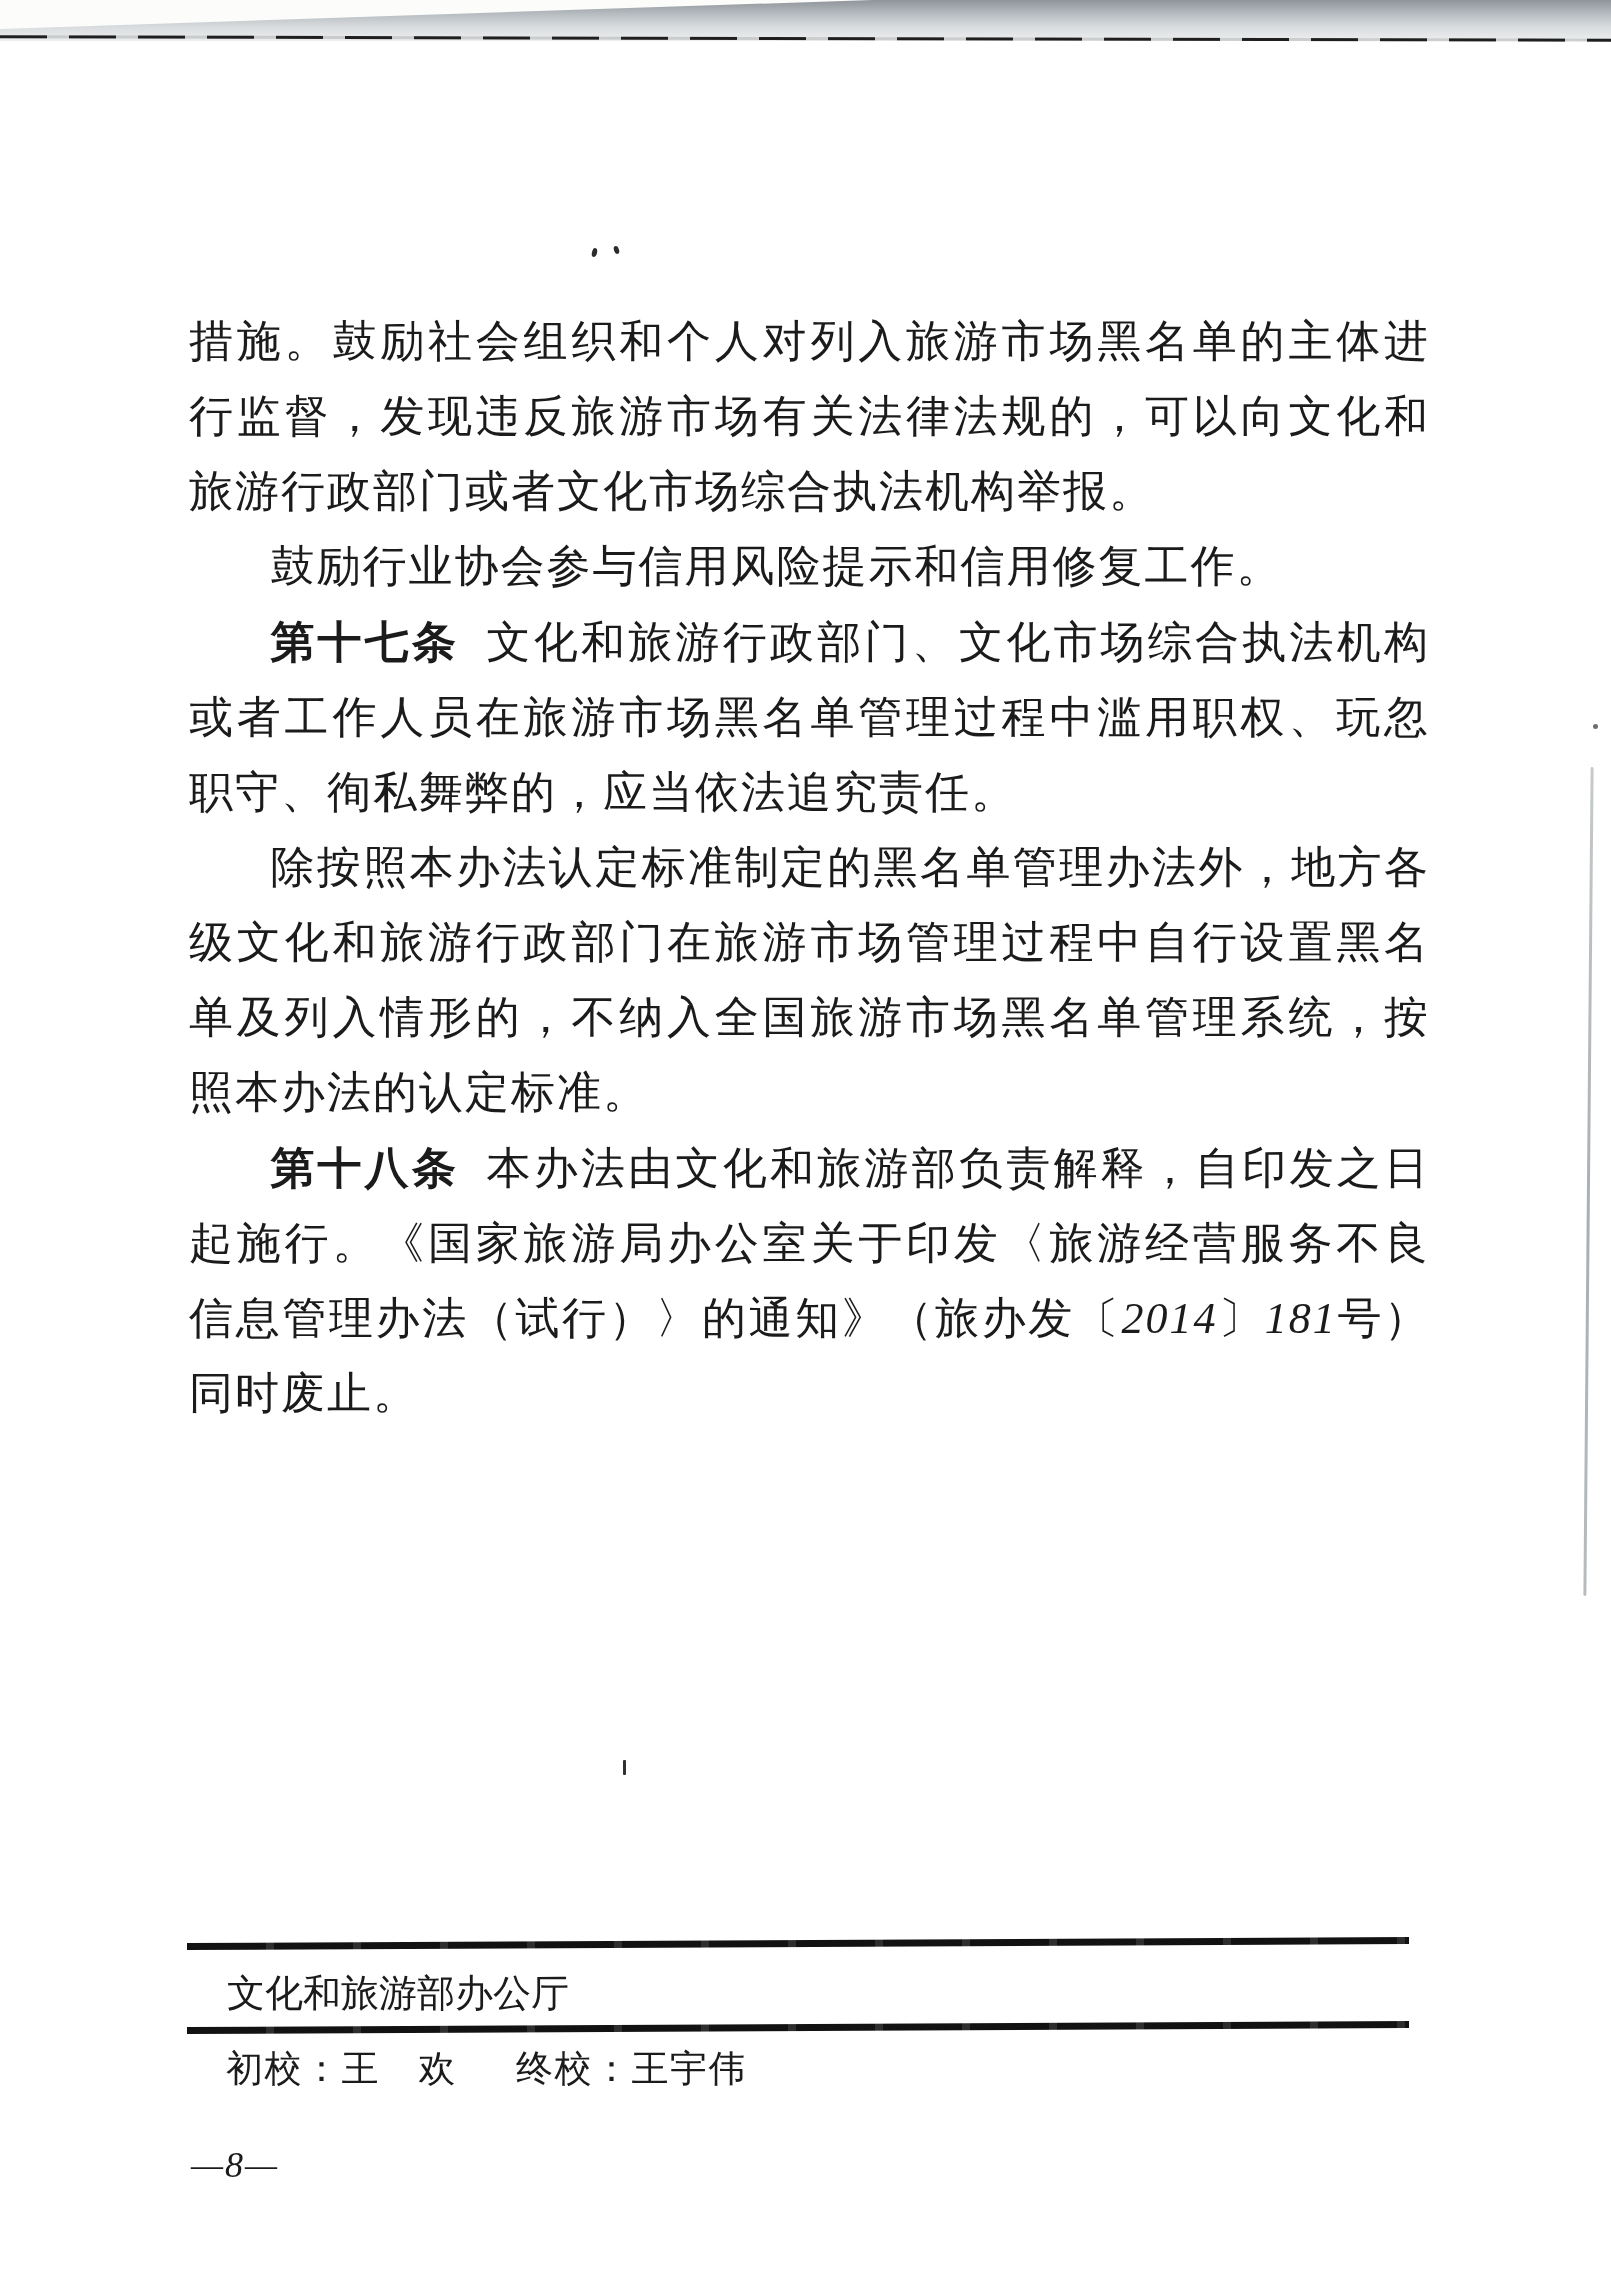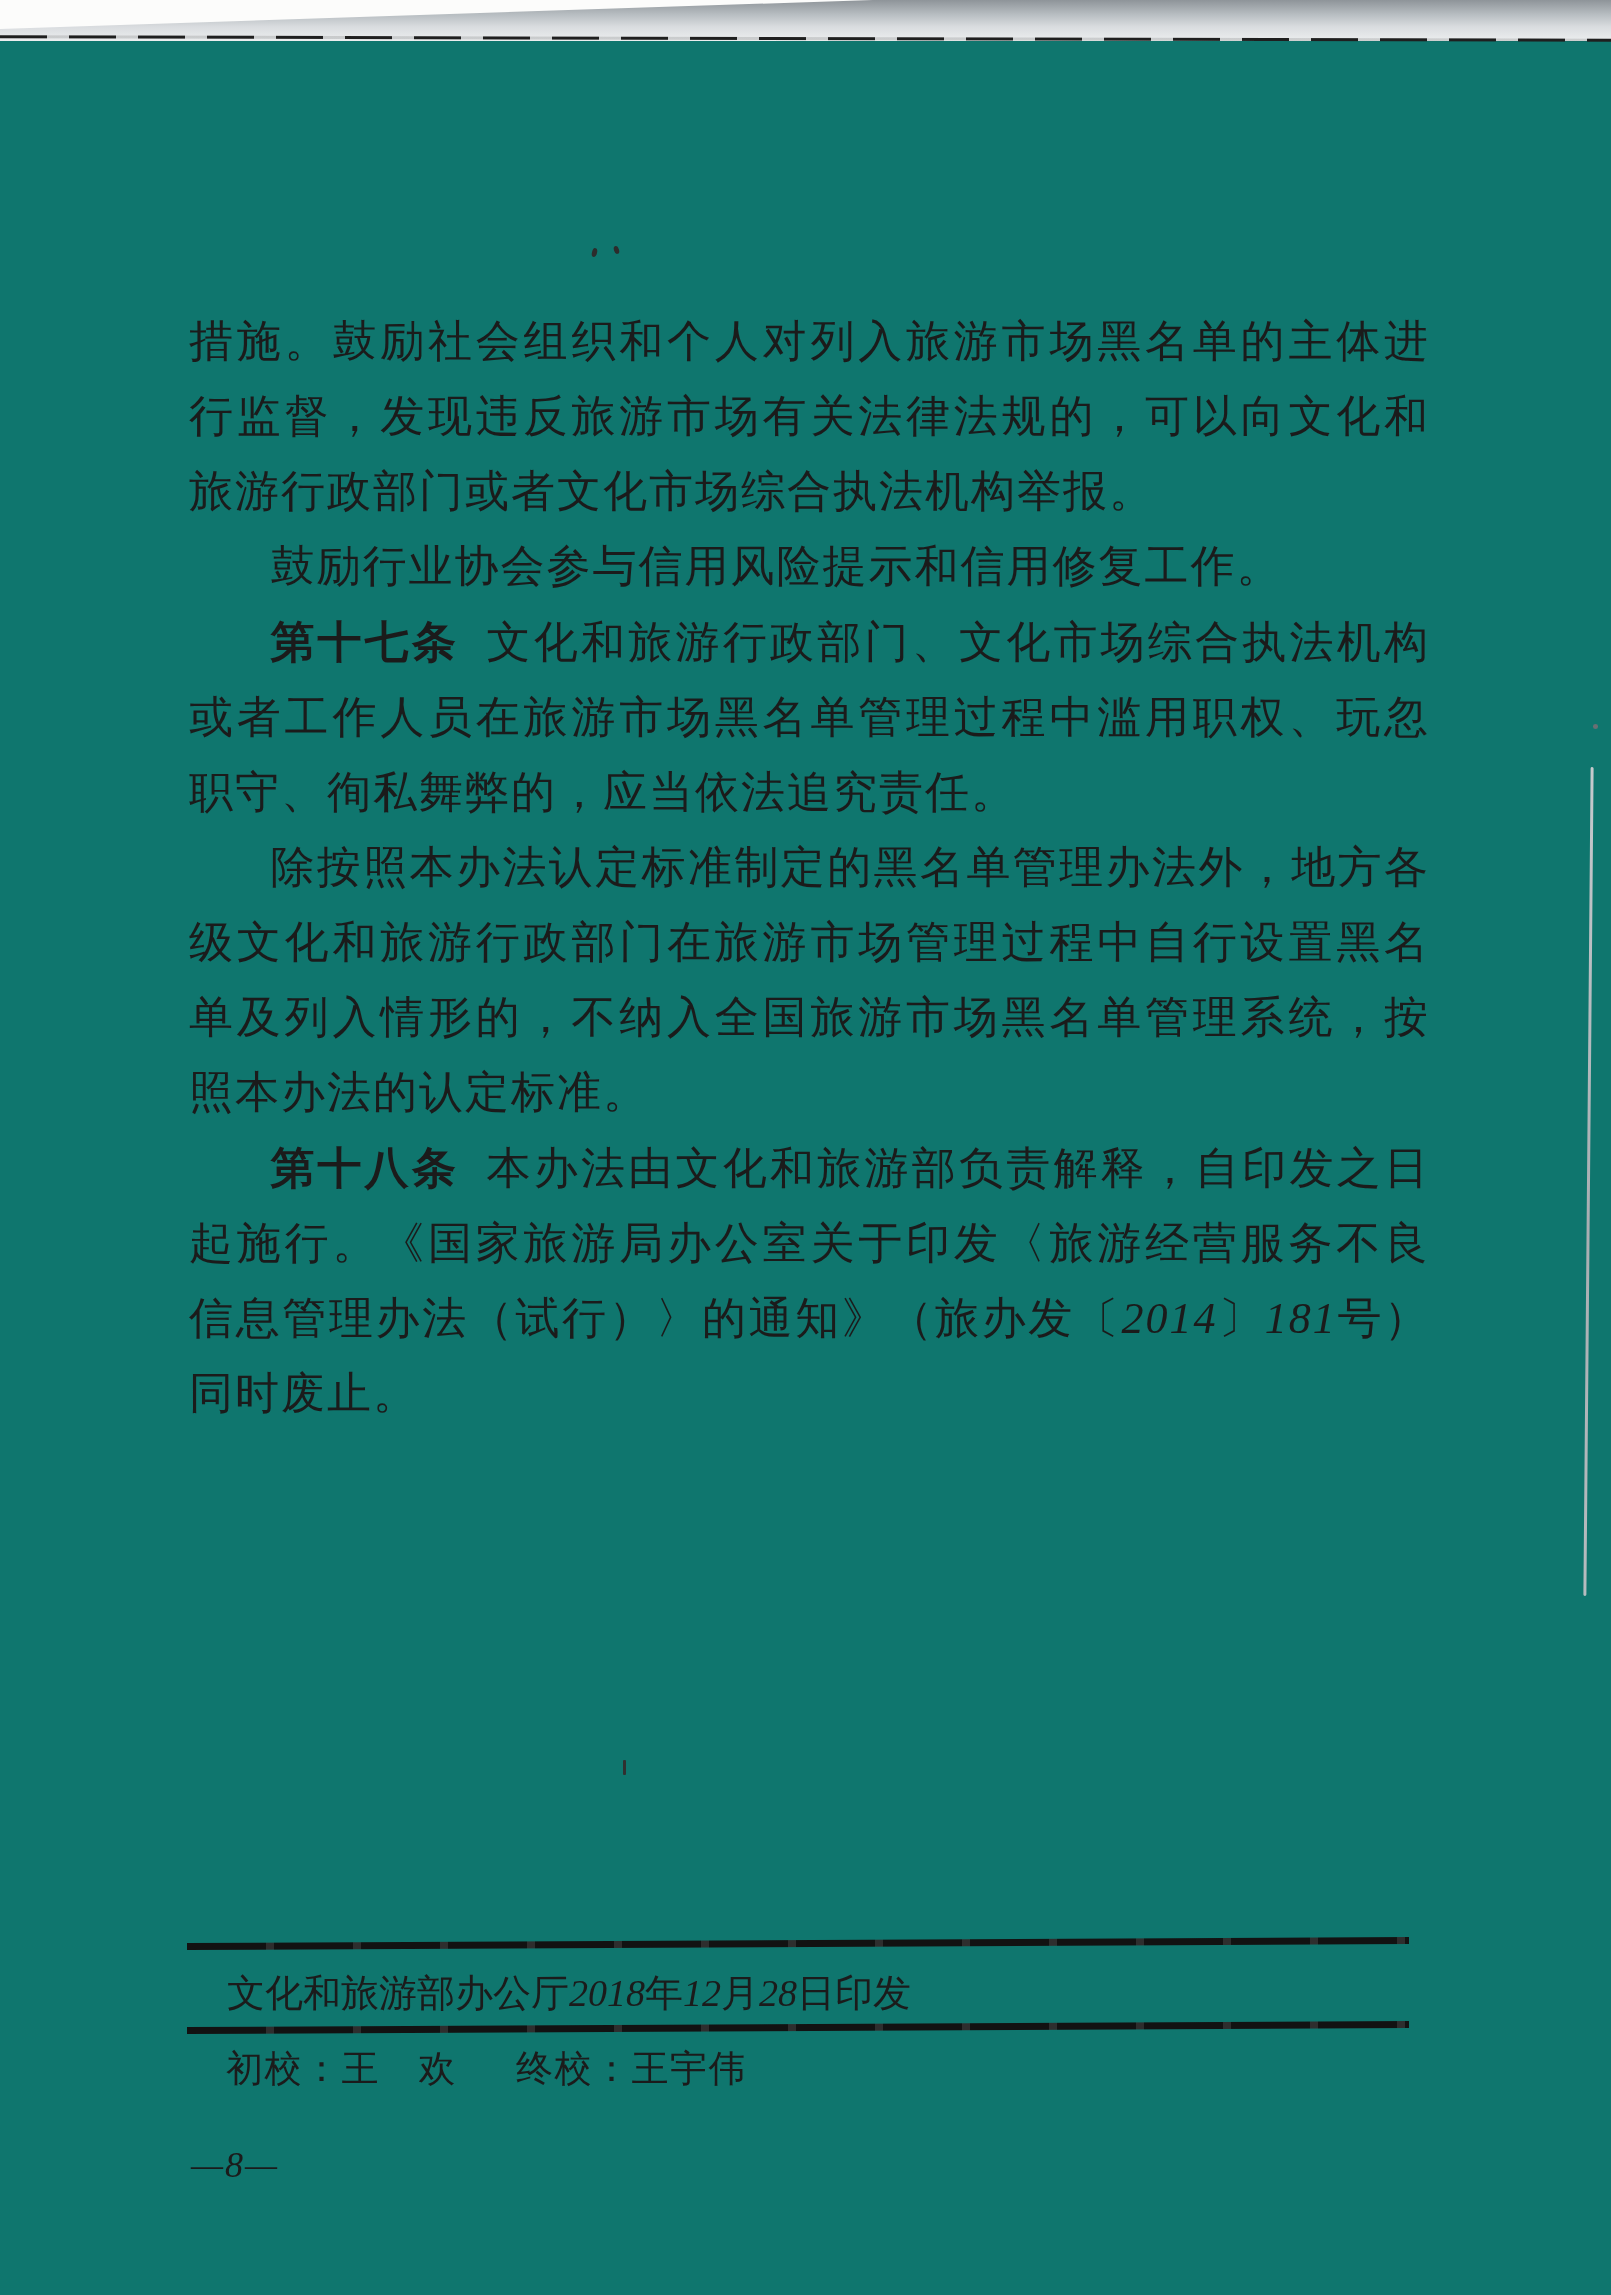--- a/index.html
+++ b/index.html
@@ -1,18 +1,18 @@
 <!DOCTYPE html>
 <html lang="zh" style="font-size:8px"><head>
 <meta charset="utf-8">
 <style>
   html,body { margin:0; padding:0; background:#e8e8e8; }
   .page {
     position:relative; width:1612px; height:2295px;
-    background:#0f766e; overflow:hidden;
+    background:#ffffff; overflow:hidden;
     font-family:"Liberation Serif","DejaVu Serif",serif;
     color:#1b1b1b;
   }
   
   .scan-top-band {
     position:absolute; top:0; left:0; width:100%; height:41px;
     background:linear-gradient(to bottom,#8e9499 0%,#b7bdc1 35%,#d9dcdf 65%,#eceeef 100%);
   }
   .scan-top-line {
     position:absolute; top:37px; left:0; width:100%; height:2.5px;
@@ -91,21 +91,20 @@
     <p><span>措施。鼓励社会组织和个人对列入旅游市场黑名单的主体进行监督，发现违反旅游市场有关法律法规的，可以向文化和旅游行政部门或者文化市场综合执法机构举报。</span></p>
     <p class="indent"><span>鼓励行业协会参与信用风险提示和信用修复工作。</span></p>
     <p class="indent"><span class="article-lead">第十七条</span><span>文化和旅游行政部门、文化市场综合执法机构或者工作人员在旅游市场黑名单管理过程中滥用职权、玩忽职守、徇私舞弊的，应当依法追究责任。</span></p>
     <p class="indent"><span>除按照本办法认定标准制定的黑名单管理办法外，地方各级文化和旅游行政部门在旅游市场管理过程中自行设置黑名单及列入情形的，不纳入全国旅游市场黑名单管理系统，按照本办法的认定标准。</span></p>
     <p class="indent"><span class="article-lead">第十八条</span><span>本办法由文化和旅游部负责解释，自印发之日起施行。《国家旅游局办公室关于印发〈旅游经营服务不良信息管理办法（试行）〉的通知》（旅办发〔2014〕181号）同时废止。</span></p>
   </main>
 
   <div class="footer-rule rule-top"></div>
   <div class="footer-row">
     <span>文化和旅游部办公厅</span>
-    <span>2018年12月28日印发</span>
   </div>
   <div class="footer-rule rule-bottom"></div>
   <div class="proof-row">
     <span class="proof-first">初校：王　欢</span><span>终校：王宇伟</span>
   </div>
   <div class="page-num">—8—</div>
 
 </div>
 
 

